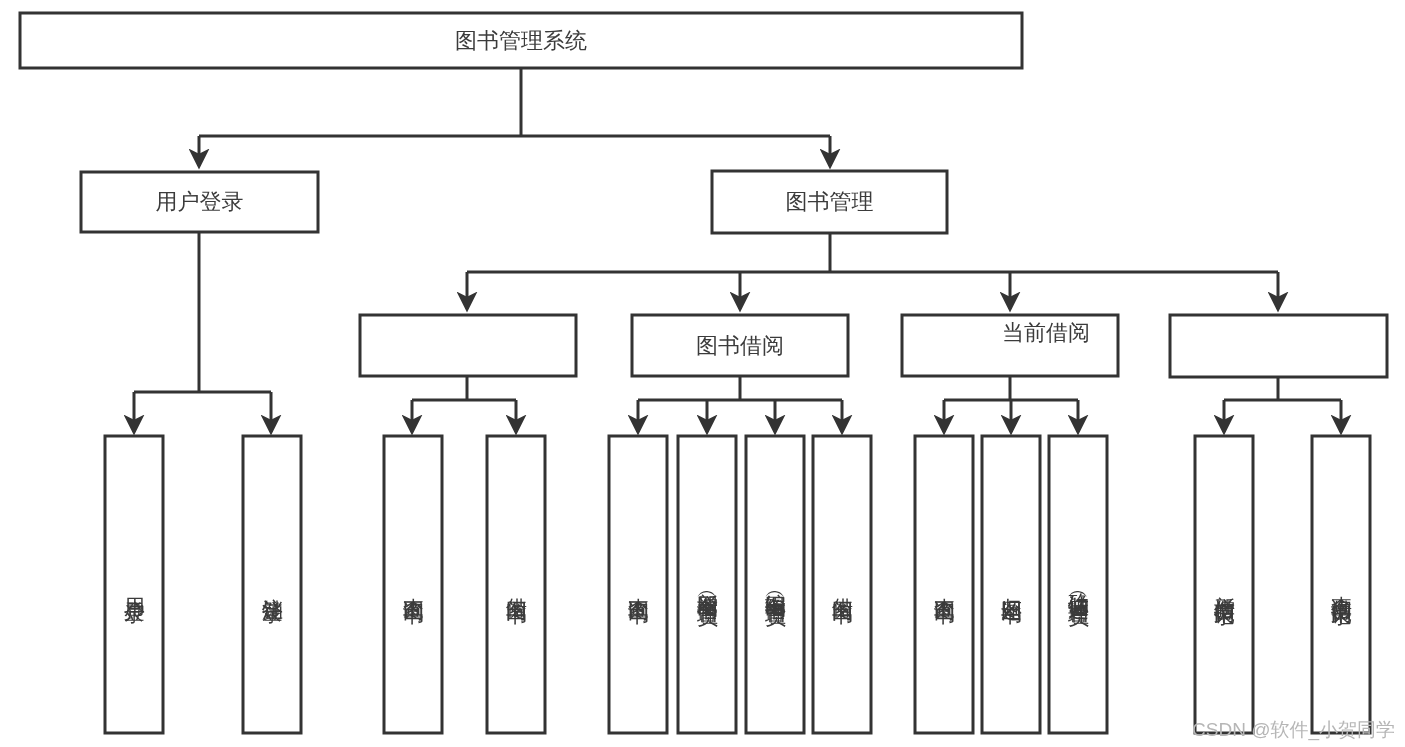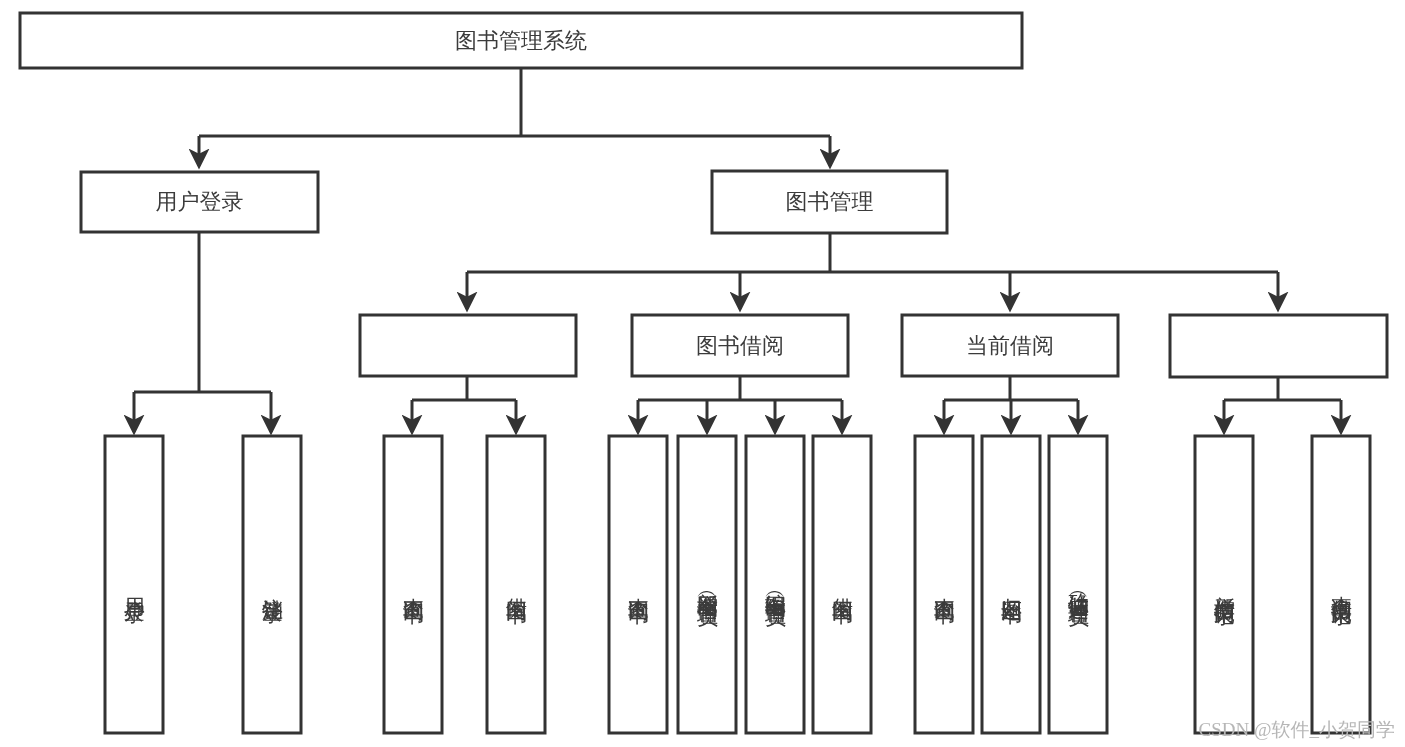--- a/index.html
+++ b/index.html
@@ -59,21 +59,21 @@
     text-orientation: upright;
     font-size: 21px;
     letter-spacing: 2px;
   }
   .watermark {
     position: absolute;
     right: 10px;
     bottom: 4px;
     color: #b6b6b6;
     font-size: 19px;
-    font-family: Liberation Serif, serif;
+    font-family: Liberation Sans, sans-serif;
     white-space: nowrap;
     user-select: none;
   }
 </style>
 </head>
 <body>
 
 <div id="diagram-root">
 
   <svg id="diagram-svg" viewBox="0 0 1405 747">
@@ -165,21 +165,21 @@
     <rect class="node-box" x="1195" y="436" width="58" height="297"></rect>
     <rect class="node-box" x="1312" y="436" width="58" height="297"></rect>
   </svg>
 
   <div class="node-label horizontal" style="left:20px; top:13px; width:1002px; height:55px;">图书管理系统</div>
 
   <div class="node-label horizontal" style="left:81px; top:172px; width:237px; height:60px;">用户登录</div>
   <div class="node-label horizontal" style="left:712px; top:171px; width:235px; height:62px;">图书管理</div>
 
   <div class="node-label horizontal" style="left:632px; top:315px; width:216px; height:62px;">图书借阅</div>
-  <div class="node-label horizontal" style="left:902px; top:315px; width:216px; height:61px;">当前借阅</div>
+  <div class="node-label horizontal" style="left:902px; top:302px; width:216px; height:61px;padding-left:36px;">当前借阅</div>
 
   <div class="node-label vertical" style="left:105px; top:436px; width:58px; height:297px;">用户登录</div>
   <div class="node-label vertical" style="left:243px; top:436px; width:58px; height:297px;">注销登录</div>
 
   <div class="node-label vertical" style="left:384px; top:436px; width:58px; height:297px;">查询图书</div>
   <div class="node-label vertical" style="left:487px; top:436px; width:58px; height:297px;">借阅图书</div>
 
   <div class="node-label vertical" style="left:609px; top:436px; width:58px; height:297px;">查询图书</div>
   <div class="node-label vertical" style="left:678px; top:436px; width:58px; height:297px;">新增图书（管理员）</div>
   <div class="node-label vertical" style="left:746px; top:436px; width:58px; height:297px;">编辑图书（管理员）</div>

